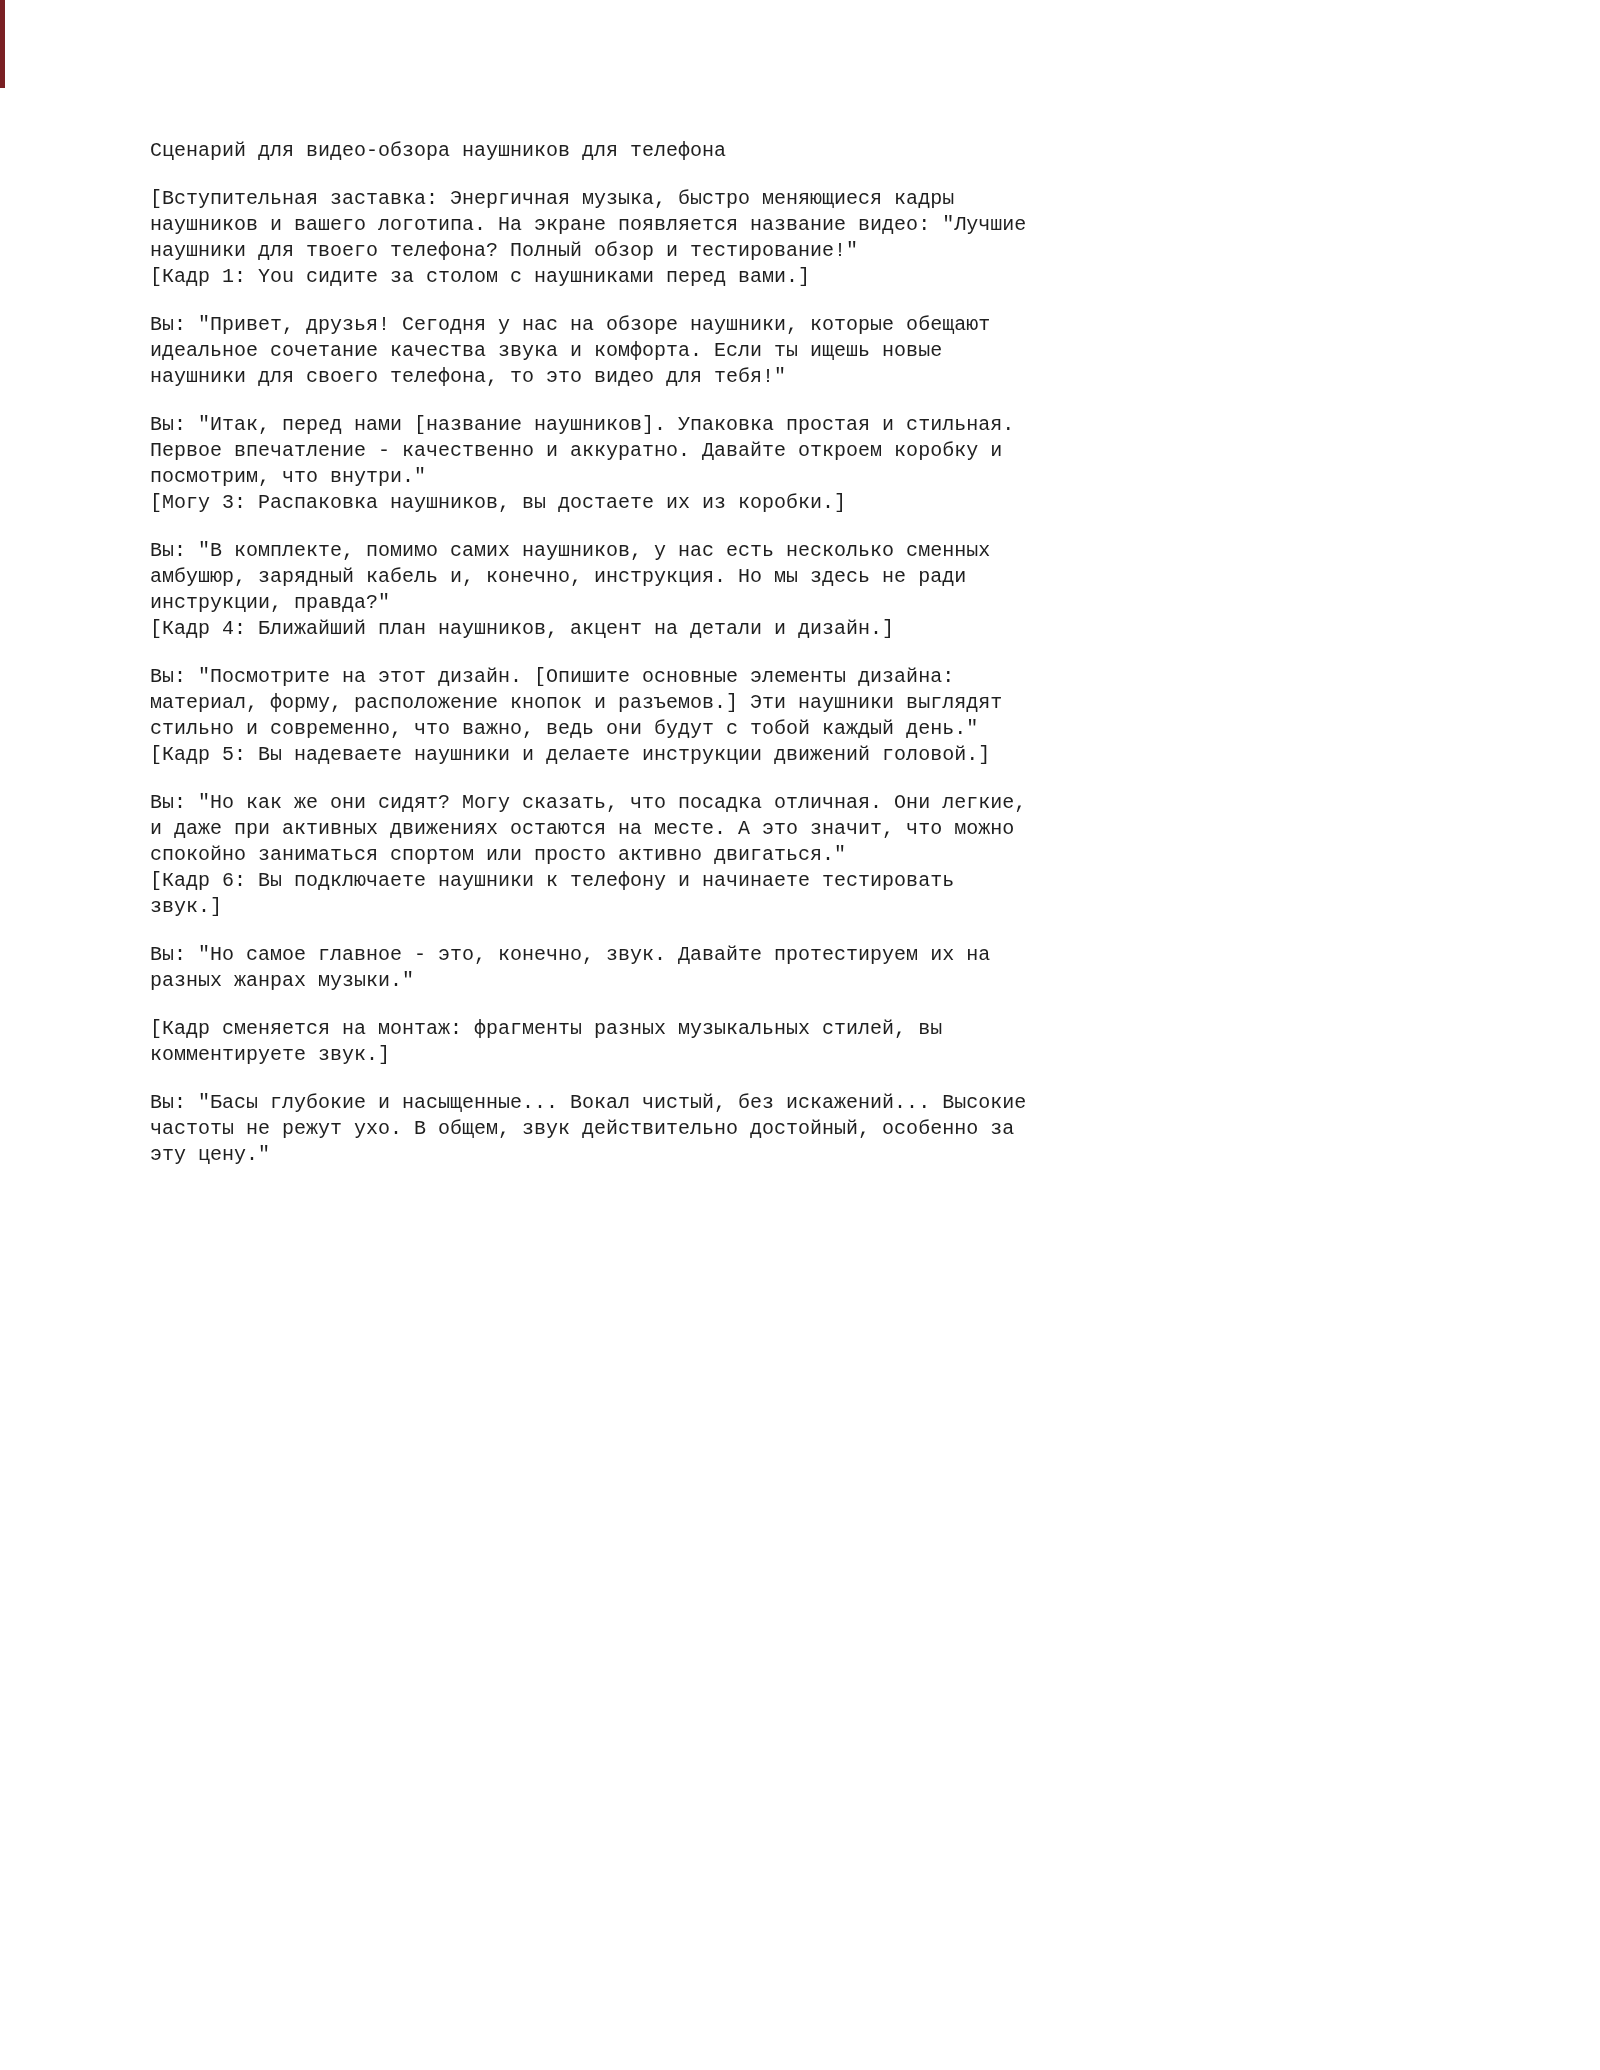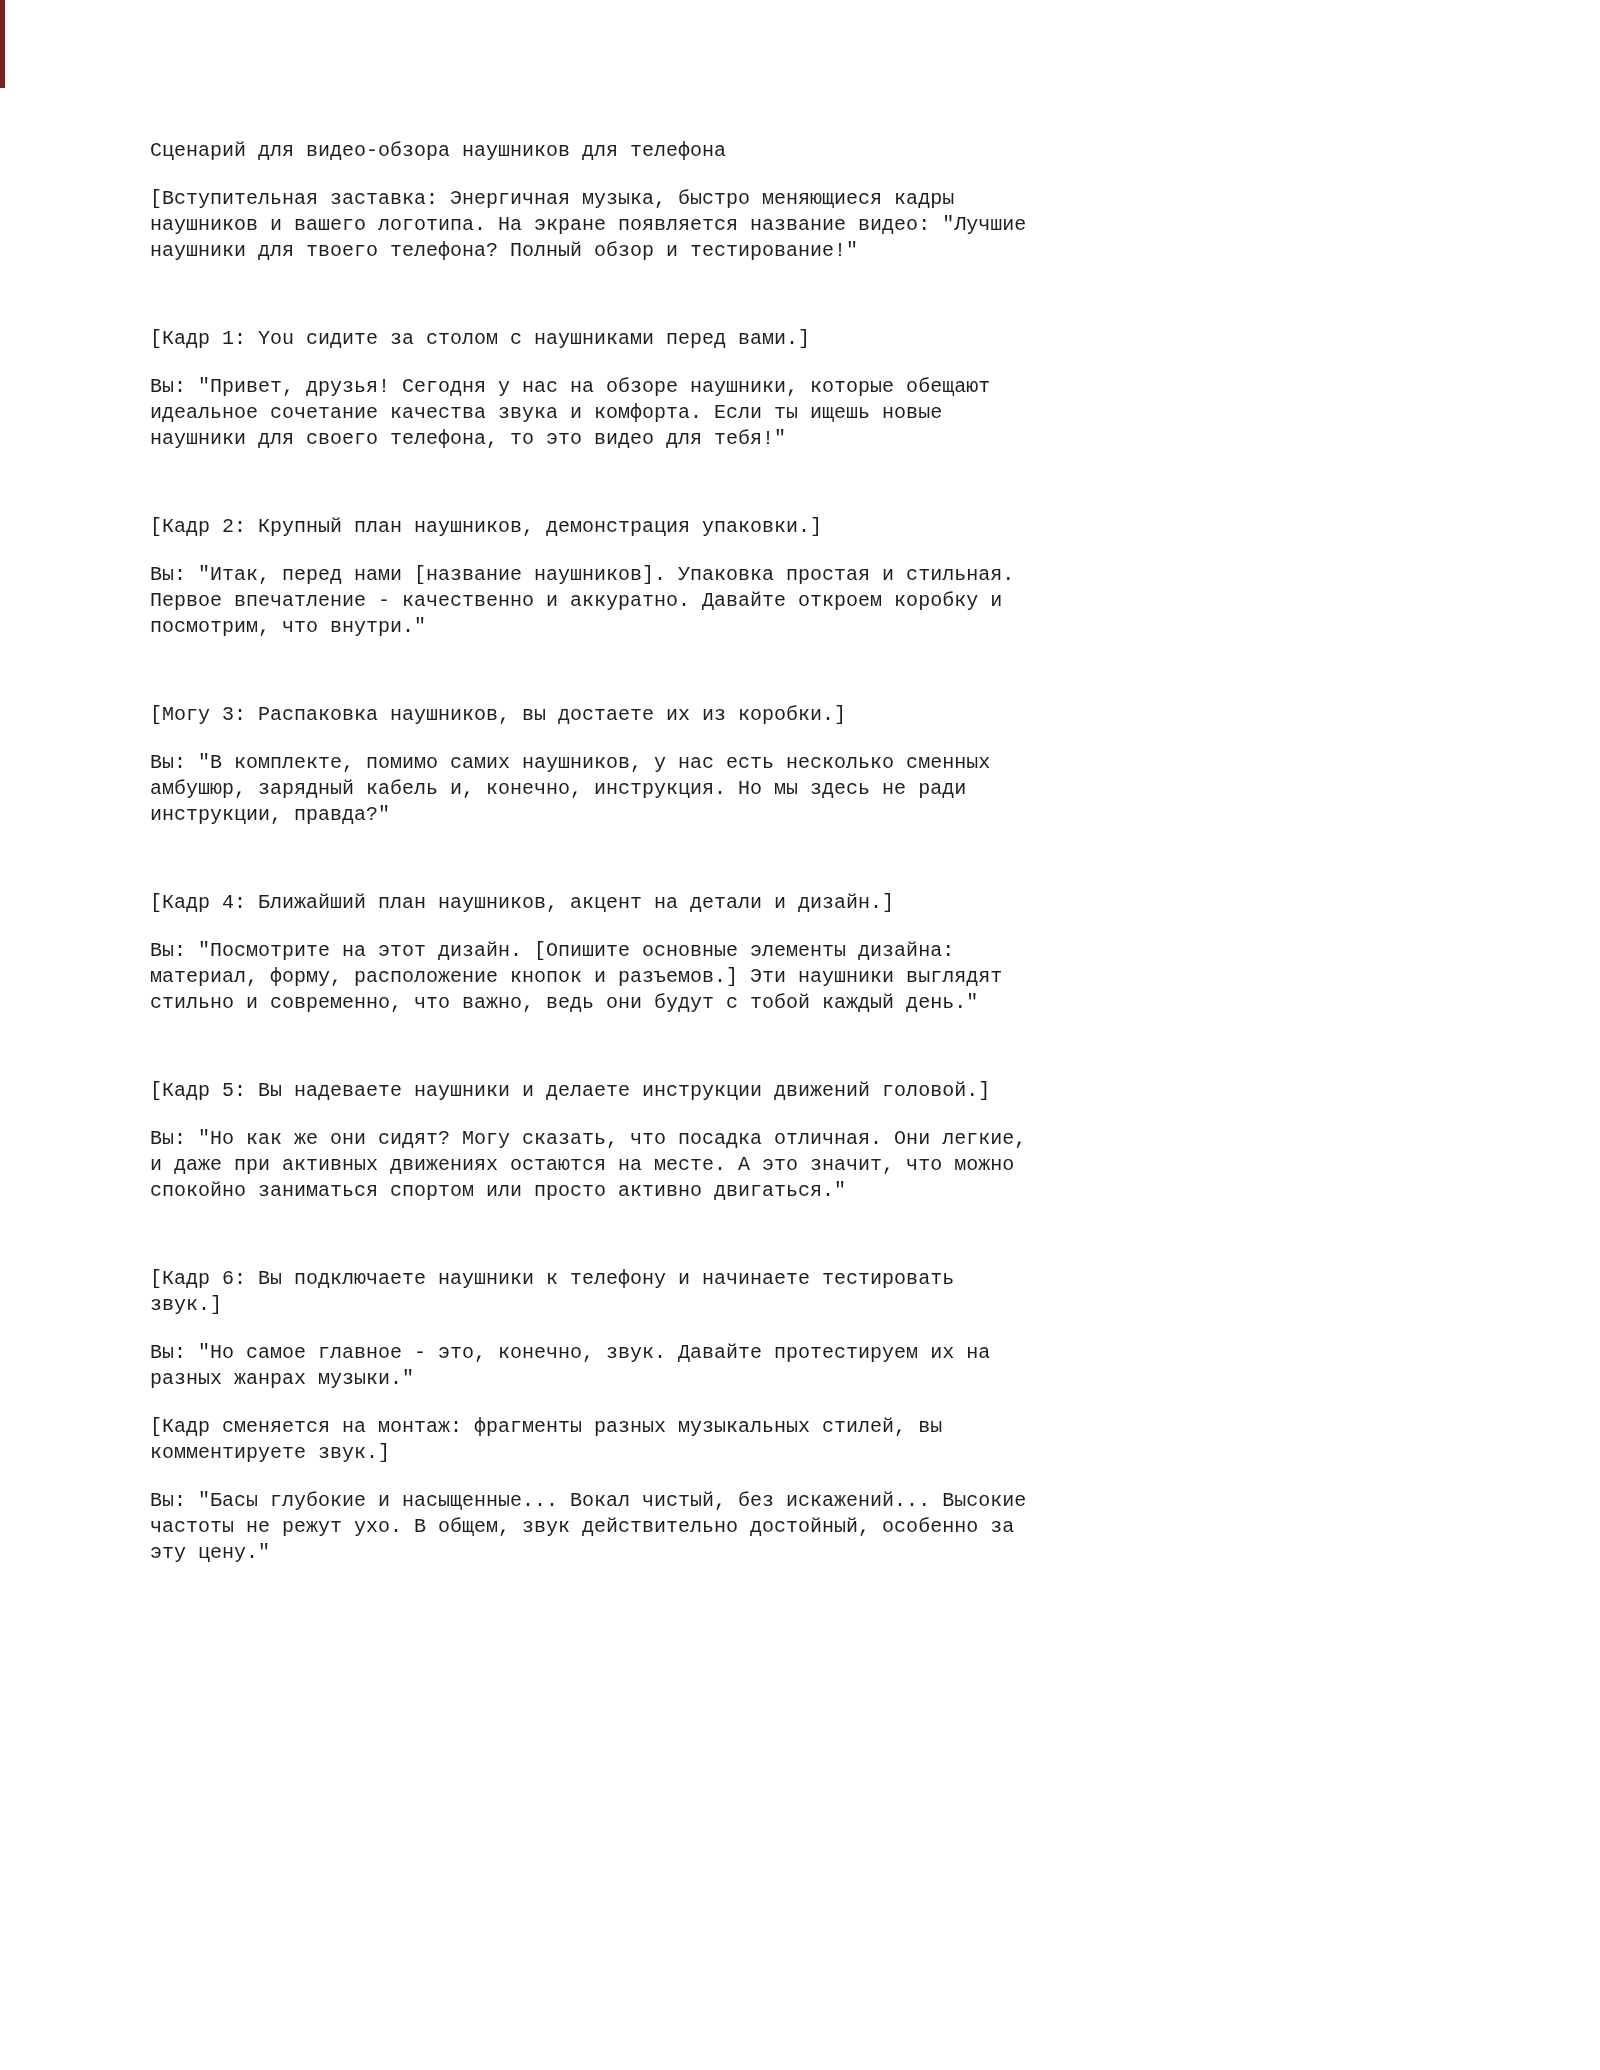--- a/index.html
+++ b/index.html
@@ -31,37 +31,36 @@
     color: #1f1f1f;
     -webkit-font-smoothing: antialiased;
   }
   .block {
     margin: 0;
     white-space: pre-wrap;
     word-break: normal;
   }
   .gap-0 { margin-top: 0; }
   .gap-1 { margin-top: 22px; }
-  .gap-2 { margin-top: 62px; }
+  .gap-2 { }
 </style>
 </head>
 <body>
 
 <div class="page">
   <div class="edge-artifact" style="background: rgb(122, 32, 35);"></div>
   <main class="doc" id="doc">
       <div class="block gap-0">Сценарий для видео-обзора наушников для телефона</div>
       <div class="block gap-1">[Вступительная заставка: Энергичная музыка, быстро меняющиеся кадры
 наушников и вашего логотипа. На экране появляется название видео: "Лучшие
 наушники для твоего телефона? Полный обзор и тестирование!"</div>
       <div class="block gap-2">[Кадр 1: You сидите за столом с наушниками перед вами.]</div>
       <div class="block gap-1">Вы: "Привет, друзья! Сегодня у нас на обзоре наушники, которые обещают
 идеальное сочетание качества звука и комфорта. Если ты ищешь новые
 наушники для своего телефона, то это видео для тебя!"</div>
-      <div class="block gap-2">[Кадр 2: Крупный план наушников, демонстрация упаковки.]</div>
       <div class="block gap-1">Вы: "Итак, перед нами [название наушников]. Упаковка простая и стильная.
 Первое впечатление - качественно и аккуратно. Давайте откроем коробку и
 посмотрим, что внутри."</div>
       <div class="block gap-2">[Могу 3: Распаковка наушников, вы достаете их из коробки.]</div>
       <div class="block gap-1">Вы: "В комплекте, помимо самих наушников, у нас есть несколько сменных
 амбушюр, зарядный кабель и, конечно, инструкция. Но мы здесь не ради
 инструкции, правда?"</div>
       <div class="block gap-2">[Кадр 4: Ближайший план наушников, акцент на детали и дизайн.]</div>
       <div class="block gap-1">Вы: "Посмотрите на этот дизайн. [Опишите основные элементы дизайна:
 материал, форму, расположение кнопок и разъемов.] Эти наушники выглядят

